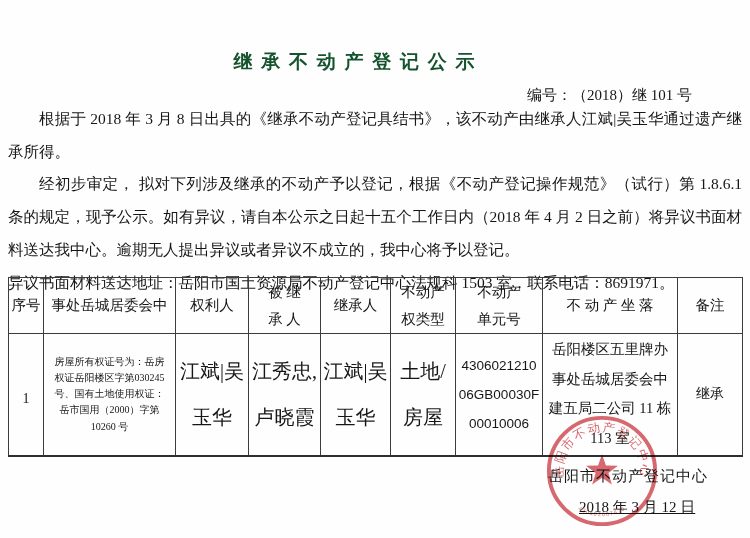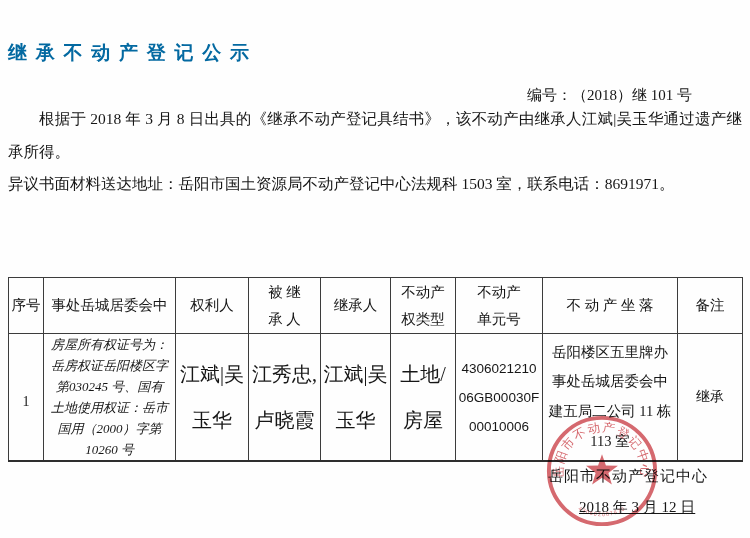--- a/index.html
+++ b/index.html
@@ -8,26 +8,26 @@
     position: relative;
     background: #fefefe;
     color: #161616;
     font-family: "Liberation Serif", "DejaVu Serif", serif;
     overflow: hidden;
   }
   .page { position: absolute; inset: 0; }
 
   .doc-title {
     position: absolute;
-    top: 40px; left: 8px; width: 694px;
-    text-align: left;
+    top: 49px; left: 8px; width: 694px;
+    text-align: center;
     font-size: 19px;
     font-weight: bold;
     letter-spacing: 2px;
-    color: #0369a1;
+    color: #14532d;
   }
   .doc-number {
     position: absolute;
     top: 86px; left: 0; width: 692px;
     text-align: right;
     font-size: 15px;
   }
 
   .body-text {
     position: absolute;
@@ -51,21 +51,21 @@
     vertical-align: middle;
     white-space: pre-line;
     font-weight: normal;
     overflow: hidden;
   }
   table.register tr.hdr { height: 56px; margin-left: 14px; }
   table.register tr.row { height: 122px; }
   table.register { border-bottom: 2px solid #2e2e2e; }
   th.h { font-size: 14.5px; line-height: 1.85; }
   td.c-seq { vertical-align: top; padding-top: 9px; font-size: 14px; }
-  td.c-cert { text-align: left; font-size: 13px; line-height: 1.62; padding: 0 7px; font-style: italic; }
+  td.c-cert { text-align: left; font-size: 10px; line-height: 1.62; padding: 0 7px; }
   td.c-mid { font-size: 20px; line-height: 2.3; }
   td.c-unit { font-size: 13.5px; line-height: 2.15; word-break: break-all; font-family: Liberation Sans, sans-serif; }
   td.c-addr { font-size: 14.5px; line-height: 2.05; }
   td.c-note { font-size: 14px; }
 
   .issuer {
     position: absolute;
     top: 467px; left: 548px;
     font-size: 15px;
     letter-spacing: 1px;
@@ -90,20 +90,21 @@
 <body>
 
 <div class="page">
 
   <div class="doc-title">继 承 不 动 产 登 记 公 示</div>
 
   <div class="doc-number">编号：（2018）继 101 号</div>
 
   <div class="body-text">
     <p class="indent">根据于 2018 年 3 月 8 日出具的《继承不动产登记具结书》，该不动产由继承人江斌|吴玉华通过遗产继承所得。</p>
+    <p class="indent">经初步审定， 拟对下列涉及继承的不动产予以登记，根据《不动产登记操作规范》（试行）第 1.8.6.1 条的规定，现予公示。如有异议，请自本公示之日起十五个工作日内（2018 年 4 月 2 日之前）将异议书面材料送达我中心。逾期无人提出异议或者异议不成立的，我中心将予以登记。</p>
     <p>异议书面材料送达地址：岳阳市国土资源局不动产登记中心法规科 1503 室，联系电话：8691971。</p>
   </div>
 
   <table class="register">
     <colgroup>
       <col style="width:35px">
         <col style="width:132px">
         <col style="width:73px">
       <col style="width:72px">
         <col style="width:70px">

